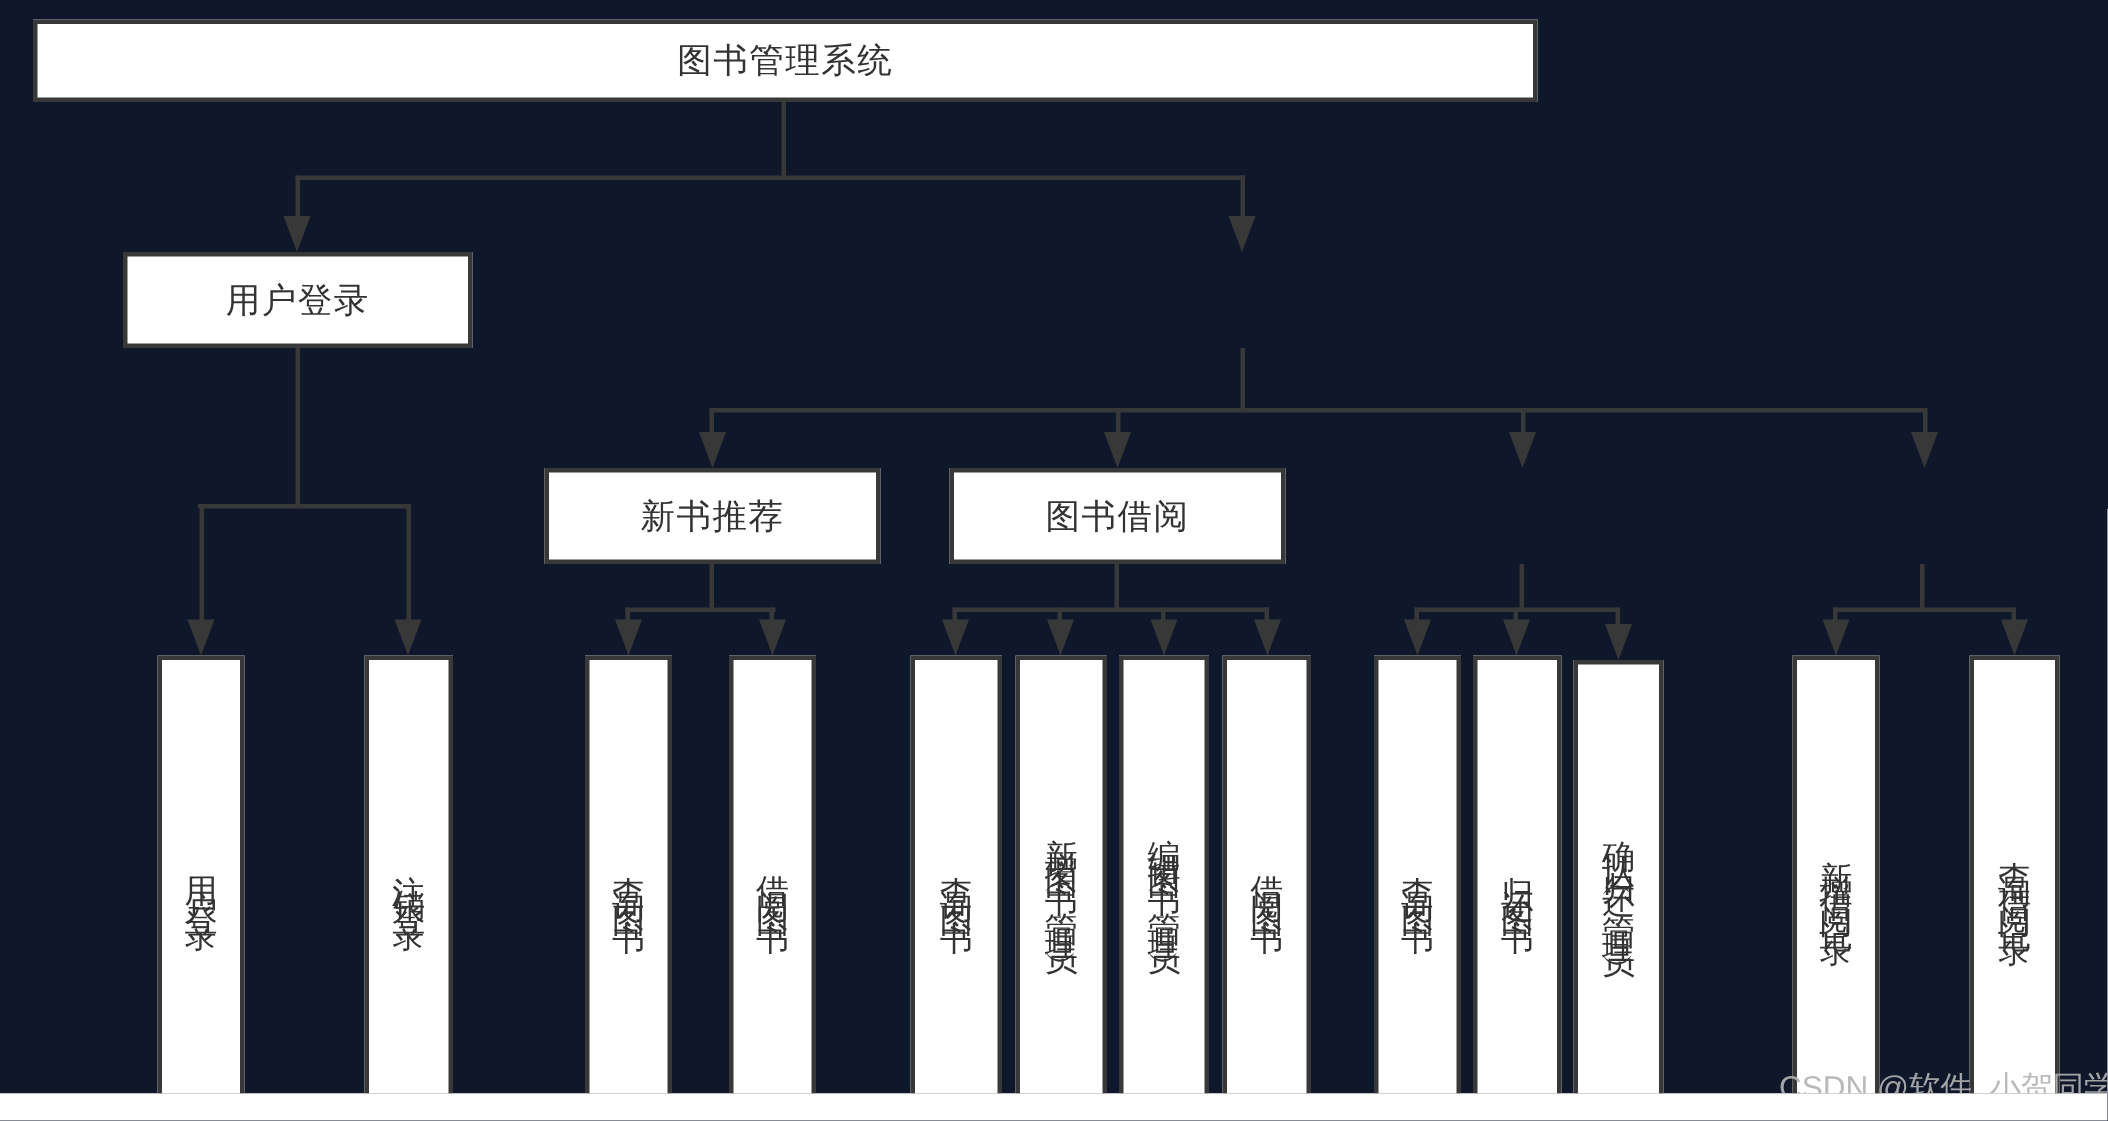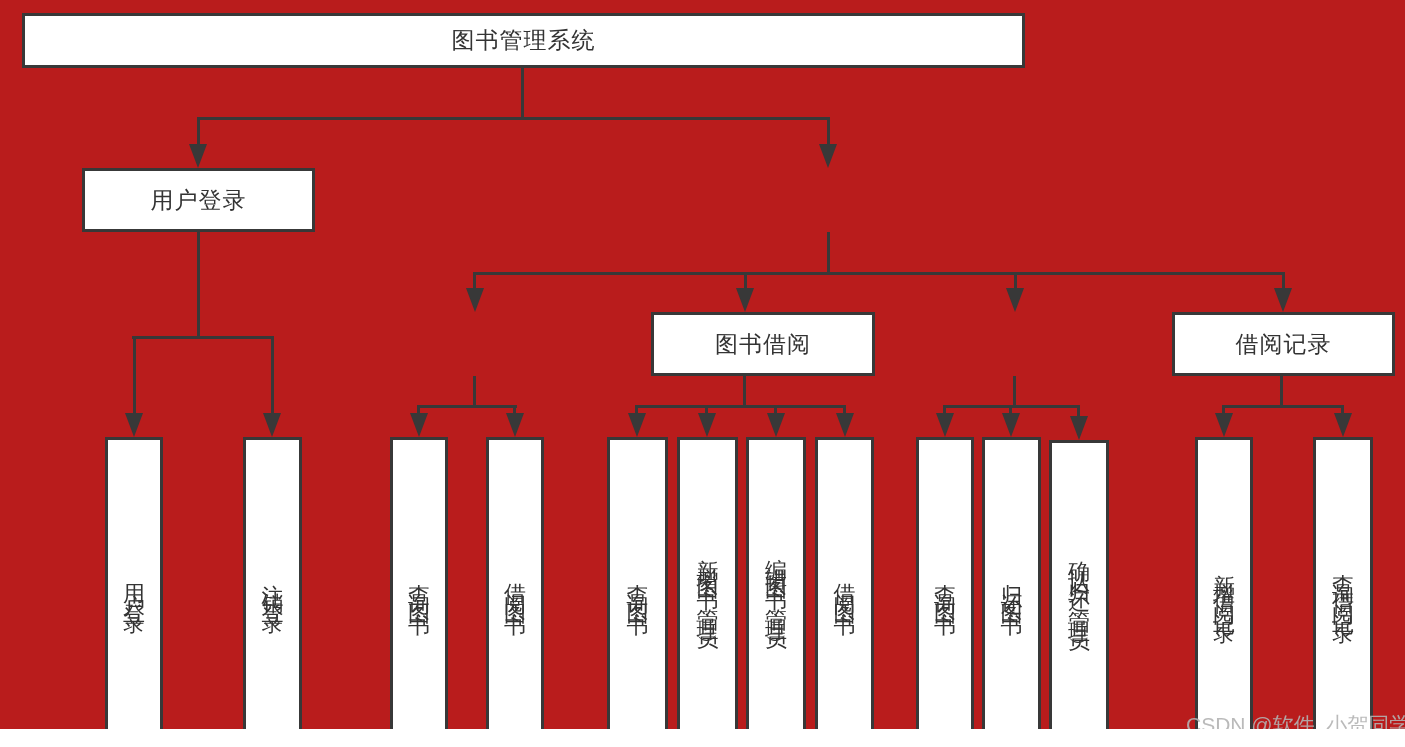--- a/index.html
+++ b/index.html
@@ -1,17 +1,17 @@
 <!DOCTYPE html>
 <html><head>
 <meta charset="utf-8">
 <style>
   html,body{margin:0;padding:0;background:#fff;}
   .canvas{
-    position:relative;width:1405px;height:729px;background:#b91c1c;
+    position:relative;width:1405px;height:729px;background:#0f172a;
     font-family:"Liberation Sans","DejaVu Sans",sans-serif;overflow:hidden;
   }
   .box{
     position:absolute;background:#ffffff;border:3px solid #383838;
     display:flex;align-items:center;justify-content:center;
     color:#333333;box-sizing:border-box;
   }
   .box.h span{font-size:23px;letter-spacing:1px;white-space:nowrap;}
   .box.v span{
     writing-mode:vertical-rl;text-orientation:mixed;
@@ -94,25 +94,25 @@
   <div class="arr" style="left:1334px;top:413px;"></div>
 
   <div class="box h" style="left:22px;top:13px;width:1003px;height:55px;">
     <span>图书管理系统</span>
   </div>
 
   <div class="box h" style="left:82px;top:168px;width:233px;height:64px;">
     <span>用户登录</span>
   </div>
 
-  <div class="box h" style="left:651px;top:312px;width:224px;height:64px;">
+  <div class="box h" style="left:363px;top:312px;width:224px;height:64px;">
+    <span>新书推荐</span>
+  </div>
+  <div class="box h" style="left:633px;top:312px;width:224px;height:64px;">
     <span>图书借阅</span>
-  </div>
-  <div class="box h" style="left:1172px;top:312px;width:223px;height:64px;">
-    <span>借阅记录</span>
   </div>
 
   <div class="box v" style="left:105px;top:437px;width:58px;height:298px;">
     <span>用户登录</span>
   </div>
   <div class="box v" style="left:243px;top:437px;width:59px;height:298px;">
     <span>注销登录</span>
   </div>
 
   <div class="box v" style="left:390px;top:437px;width:58px;height:298px;">

